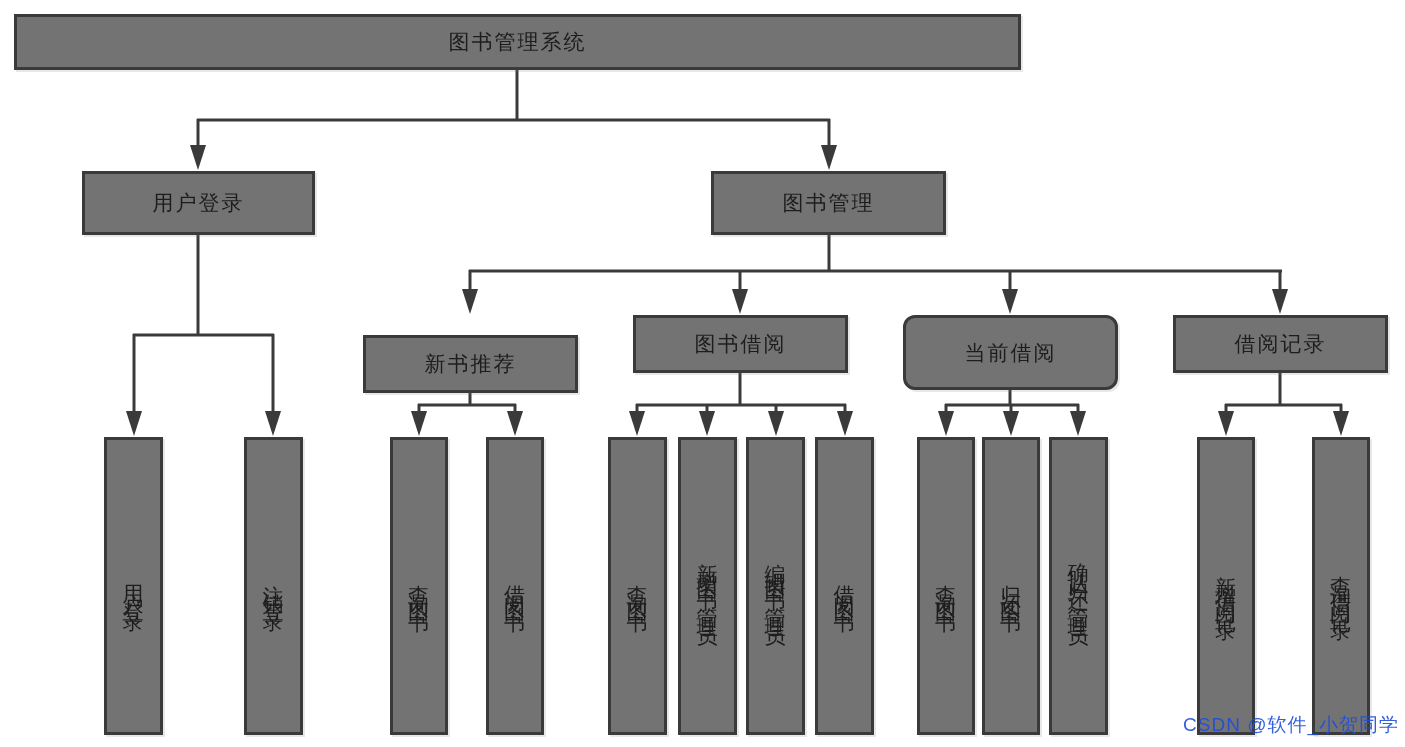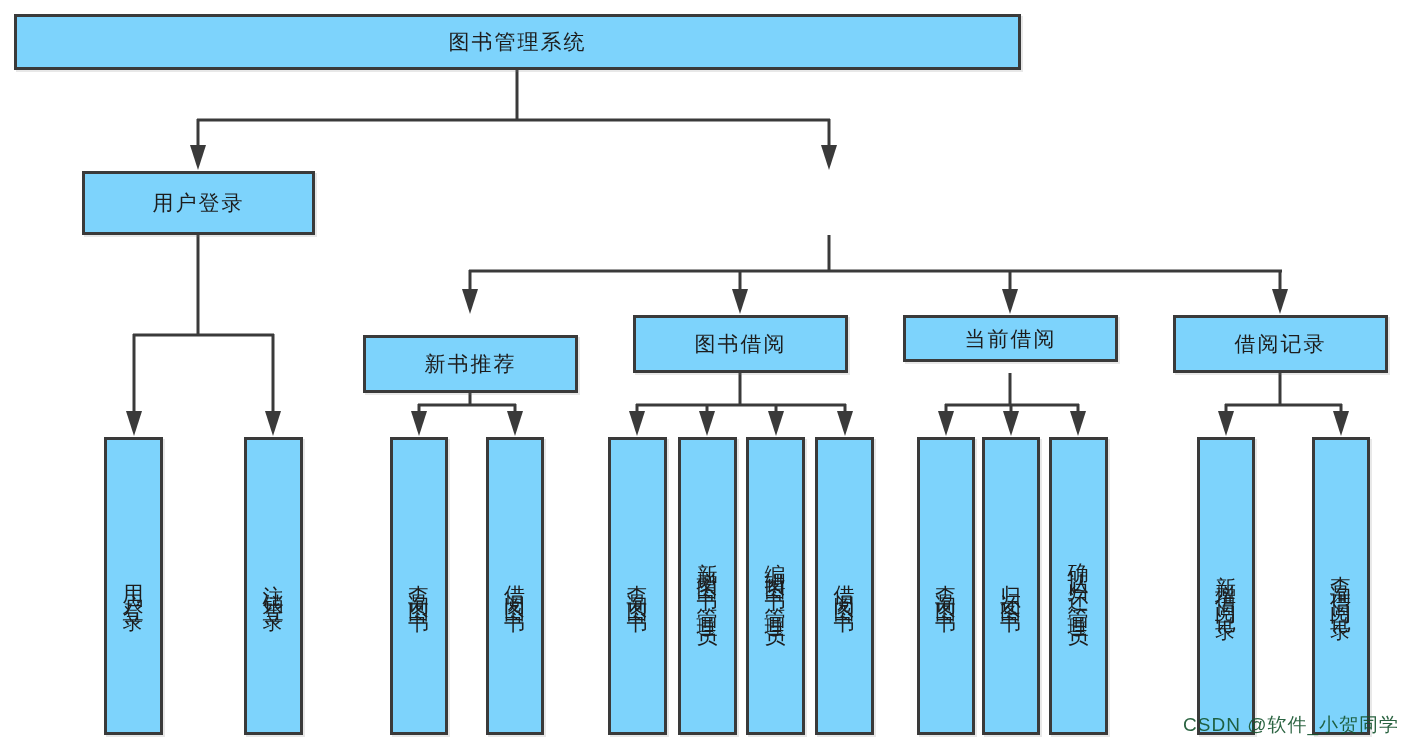--- a/index.html
+++ b/index.html
@@ -8,21 +8,21 @@
     width:1405px;height:747px;
     background:#ffffff;
     font-family:"Liberation Sans","DejaVu Sans",sans-serif;
     overflow:hidden;
   }
   .connectors{position:absolute;left:0;top:0;z-index:1;}
   .box{
     position:absolute;
     box-sizing:border-box;
     border:3px solid #3a3a3a;
-    background:#7dd3fc;
+    background:#737373;
     display:flex;align-items:center;justify-content:center;
     color:#1d1d1d;
     z-index:2;
     box-shadow:2px 2px 0 rgba(130,130,130,0.18);
   }
   .hlabel{font-size:21px;letter-spacing:2px;white-space:nowrap;}
   .vlabel{
     writing-mode:vertical-rl;
     text-orientation:mixed;
     font-size:21px;
@@ -31,41 +31,41 @@
     white-space:nowrap;
   }
   
   .n-root{left:14px;top:14px;width:1007px;height:56px;}
   
   .n-l2a{left:82px;top:171px;width:233px;height:64px;}
   .n-l2b{left:711px;top:171px;width:235px;height:64px;}
   
   .n-l3a{left:363px;top:315px;width:215px;height:58px;margin-top:20px;}
   .n-l3b{left:633px;top:315px;width:215px;height:58px;}
-  .n-l3c{left:903px;top:315px;width:215px;height:47px;}
+  .n-l3c{left:903px;top:315px;width:215px;height:75px;border-radius:12px;}
   .n-l3d{left:1173px;top:315px;width:215px;height:58px;justify-content:center;}
   
   .leaf{top:437px;height:298px;}
   .n-a1{left:104px;width:59px;}
   .n-a2{left:244px;width:59px;}
   .n-b1{left:390px;width:58px;}
   .n-b2{left:486px;width:58px;}
   .n-c1{left:608px;width:59px;}
   .n-c2{left:678px;width:59px;}
   .n-c3{left:746px;width:59px;}
   .n-c4{left:815px;width:59px;}
   .n-d1{left:917px;width:58px;}
   .n-d2{left:982px;width:58px;}
   .n-d3{left:1049px;width:59px;}
   .n-e1{left:1197px;width:58px;}
   .n-e2{left:1312px;width:58px;}
   .watermark{
     position:absolute;right:6px;bottom:9px;
     font-size:19px;letter-spacing:1px;
-    color:#14532d;opacity:0.9;
+    color:#1d4ed8;opacity:0.9;
     z-index:5;white-space:nowrap;
   }
 </style>
 </head>
 <body>
 
 <div class="stage">
 
   <svg class="connectors" width="1405" height="747" viewBox="0 0 1405 747" stroke="#3a3a3a" stroke-width="3" fill="#3a3a3a">
 
@@ -129,20 +129,23 @@
     <polygon points="1333,411 1349,411 1341,436" stroke="none"></polygon>
   </svg>
 
   <div class="box n-root">
     <span class="hlabel">图书管理系统</span>
   </div>
 
   <div class="box n-l2a">
     <span class="hlabel">用户登录</span>
   </div>
+  <div class="box n-l2b">
+    <span class="hlabel">图书管理</span>
+  </div>
 
   <div class="box n-l3a">
     <span class="hlabel">新书推荐</span>
   </div>
   <div class="box n-l3b">
     <span class="hlabel">图书借阅</span>
   </div>
   <div class="box n-l3c">
     <span class="hlabel">当前借阅</span>
   </div>

